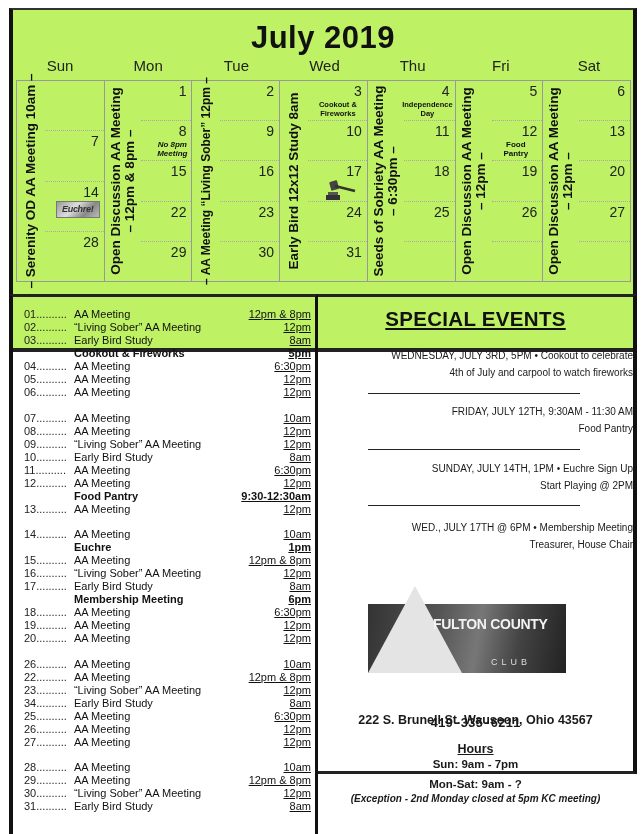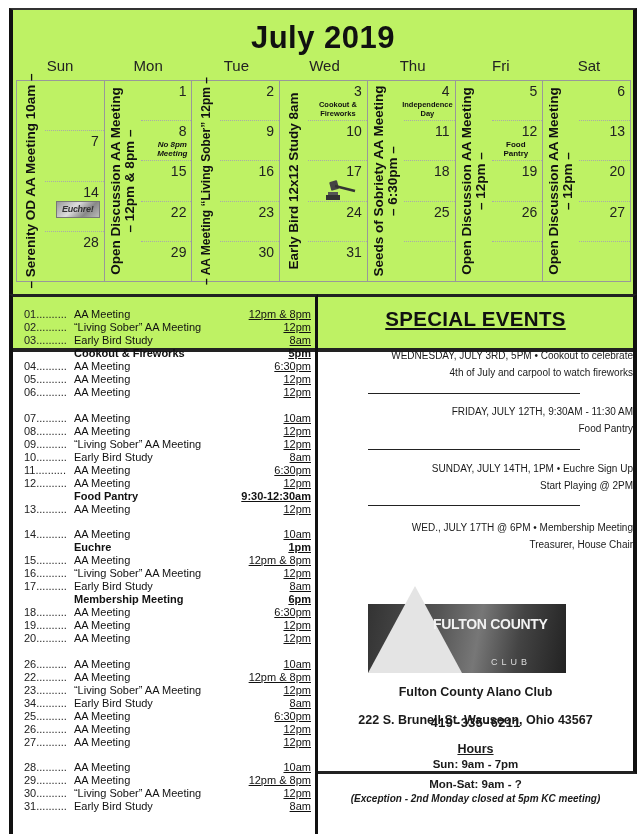--- a/index.html
+++ b/index.html
@@ -508,20 +508,19 @@
     <div>WED., JULY 17TH @ 6PM • Membership Meeting</div>
     <div>Treasurer, House Chair</div>
   </div>
 
   <div class="logo">
     <div class="tri"></div>
     <div class="l1">FULTON COUNTY</div>
     <div class="l3">CLUB</div>
   </div>
 
-  <div class="club" style="top:388px;font-size:12.5px;">Fulton County Alano Club</div>
   <div class="club" style="top:416px;font-size:12.5px;">222 S. Brunell St. Wauseon, Ohio 43567</div>
   <div class="club" style="top:420px;font-size:12.5px;font-family:Liberation Mono, monospace;">419-335-6211</div>
   <div class="club" style="top:445px;font-size:12.5px;text-decoration:underline;">Hours</div>
   <div class="club" style="top:461px;font-size:11.5px;">Sun: 9am - 7pm</div>
   <div class="club" style="top:481px;font-size:11.5px;">Mon-Sat: 9am - ?</div>
   <div class="club" style="top:496px;font-size:10px;font-style:italic;">(Exception - 2nd Monday closed at 5pm KC meeting)</div>
 </div>
 
 </body></html>

